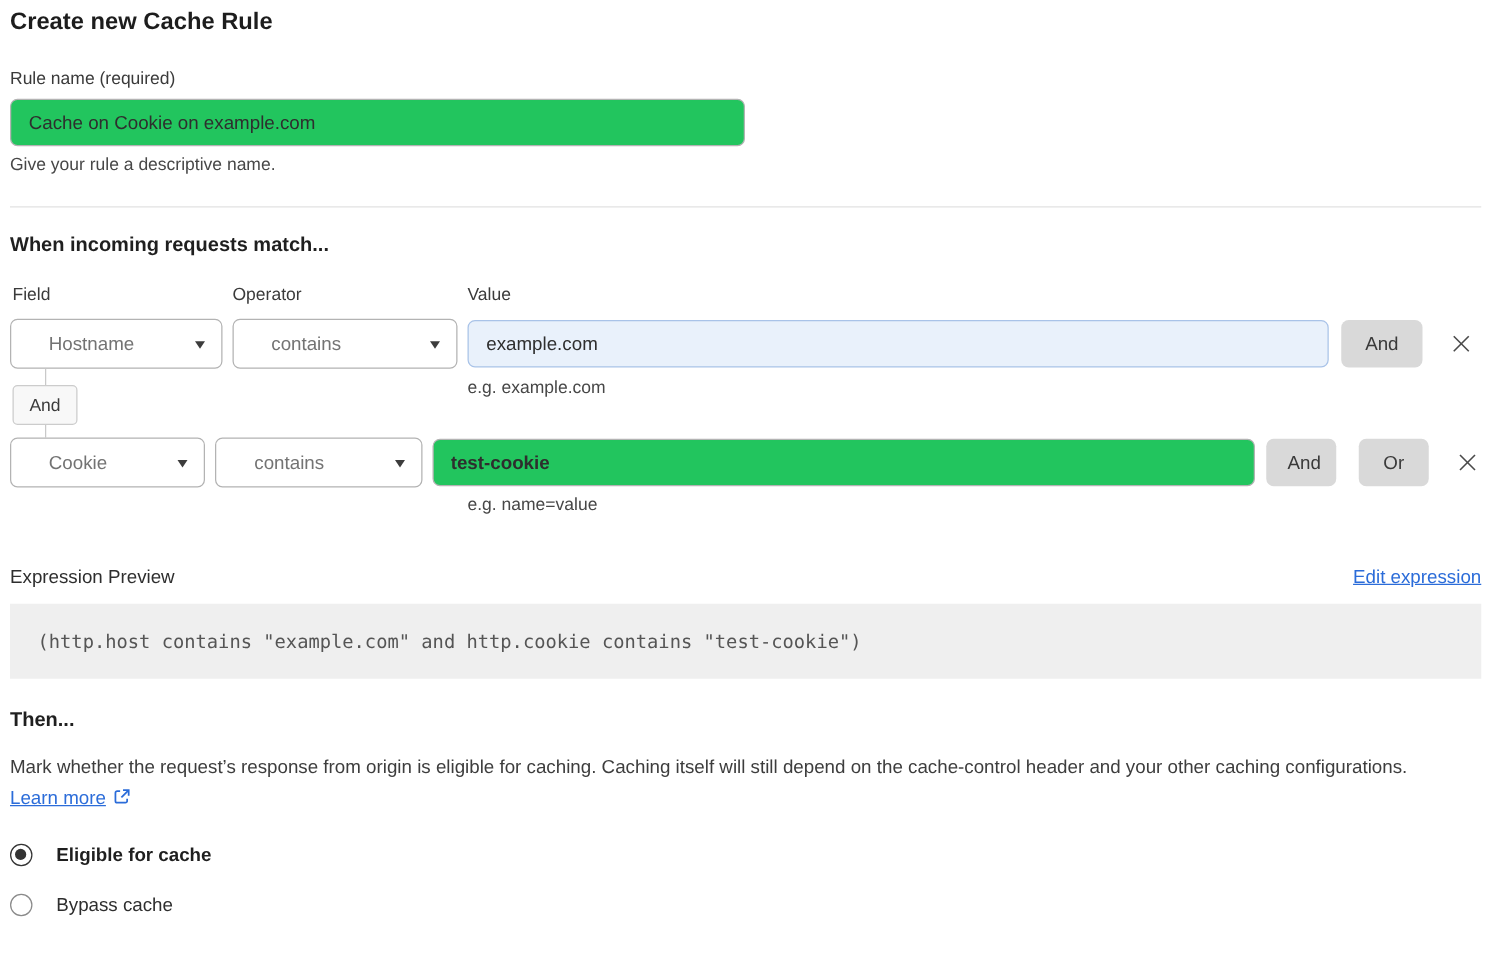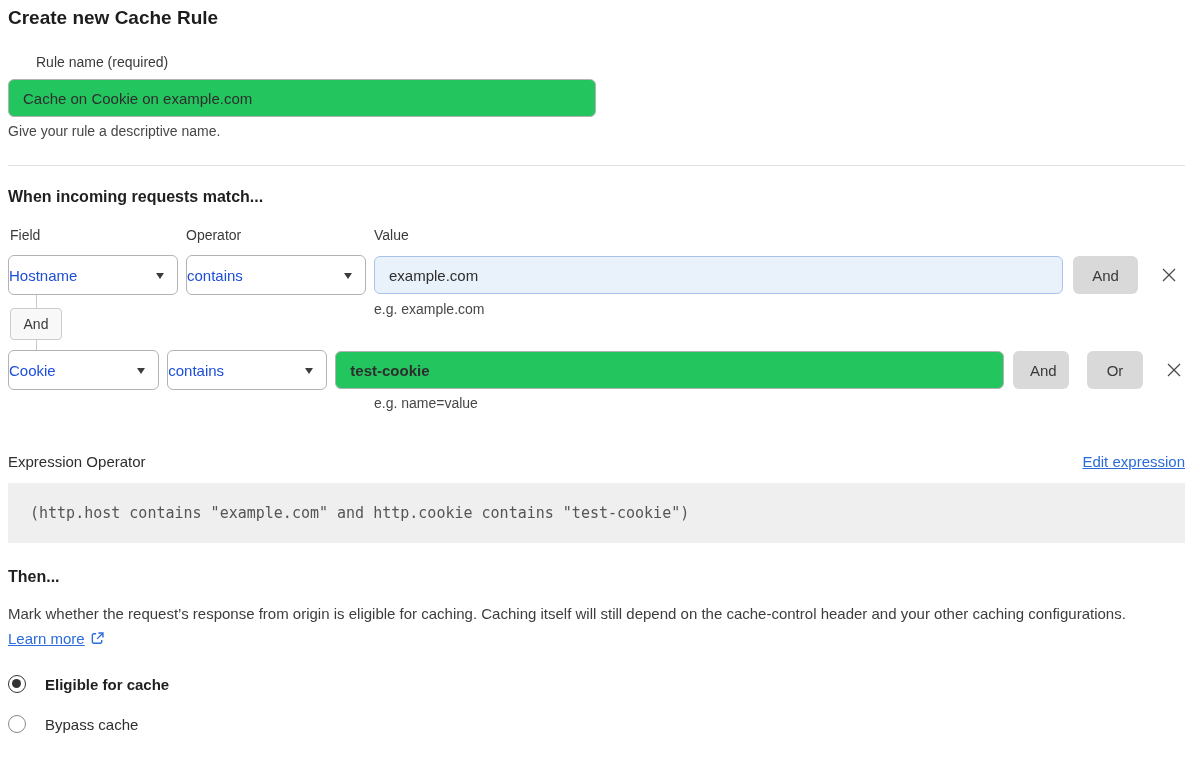--- a/index.html
+++ b/index.html
@@ -2,21 +2,21 @@
 <html><head>
 <meta charset="utf-8">
 <style>
   * { box-sizing: border-box; margin: 0; padding: 0; }
   html, body { background: #ffffff; width: 1200px; height: 784px; overflow: hidden; }
   body { font-family: "Liberation Sans", sans-serif; color: #36393f; }
   .page { padding: 6px 15px 0 8px; }
 
   h1.title { font-size: 19px; line-height: 24px; font-weight: 700; color: #1d1d1d; }
 
-  .field-label { display: block; margin-top: 24px; font-size: 14px; line-height: 16px; color: #3a3a3a; margin-left: 28px; }
+  .field-label { display: block; margin-top: 24px; font-size: 14px; line-height: 16px; color: #3a3a3a; }
 
   .text-input {
     display: block; margin-top: 9px; height: 38px; width: 588px;
     border: 1px solid #b3b3b3; border-radius: 6px; background: #22c55e;
     padding: 0 14px; font-size: 15px; color: #2e2e2e;
     font-family: "Liberation Sans", sans-serif; outline: none;
   }
   .help-text { margin-top: 6px; font-size: 14px; line-height: 16px; color: #474747; }
 
   .divider { border: none; border-top: 1px solid #e2e2e2; margin-top: 26px; }
@@ -26,22 +26,22 @@
   .col-labels { display: flex; margin-top: 21px; font-size: 14px; color: #3a3a3a; }
   .col-labels .c1 { width: 178px; padding-left: 2px; }
   .col-labels .c2 { width: 188px; }
   .col-labels .c3 { flex: 1; }
 
   .match-row { display: flex; align-items: center; height: 40px; }
   .row-1 { margin-top: 12px; }
 
   .select-box {
     position: relative; height: 40px; border: 1px solid #b3b3b3; border-radius: 6px;
-    background: #fff; display: flex; align-items: center; padding: 0 0;
-    font-size: 15px; color: #1d4ed8; cursor: pointer;
+    background: #fff; display: flex; align-items: center; padding: 0 30px;
+    font-size: 15px; color: #737373; cursor: pointer;
   }
   .sel-field { width: 170px; margin-right: 8px; }
   .sel-op { width: 180px; margin-right: 8px; }
   .caret {
     position: absolute; right: 13px; top: 17px; width: 0; height: 0;
     border-left: 4.5px solid transparent; border-right: 4.5px solid transparent;
     border-top: 6px solid #3c3c3c;
   }
 
   .value-input { margin-top: 0; }
@@ -167,21 +167,21 @@
       <svg width="18" height="18" viewBox="0 0 18 18">
         <line x1="3" y1="3" x2="15" y2="15" stroke="#4a4a4a" stroke-width="1.3"></line>
         <line x1="15" y1="3" x2="3" y2="15" stroke="#4a4a4a" stroke-width="1.3"></line>
       </svg>
     </button>
   </div>
 
   <div class="hint hint-2">e.g. name=value</div>
 
   <div class="expr-header">
-    <div class="expr-label">Expression Operator</div>
+    <div class="expr-label">Expression Preview</div>
     <a class="link">Edit expression</a>
   </div>
 
   <div class="code-block">(http.host contains "example.com" and http.cookie contains "test-cookie")</div>
 
   <h2 class="then-heading">Then...</h2>
 
 
   <p class="description"><span>Mark whether the request’s response from origin is eligible for caching. Caching itself will still depend on the cache-control header and your other caching configurations. </span><a class="link">Learn more</a><span class="ext-icon"><svg width="15" height="15" viewBox="0 0 16 16" fill="none">
           <path d="M6.5 3H4 a1.5 1.5 0 0 0 -1.5 1.5 v7 a1.5 1.5 0 0 0 1.5 1.5 h7 a1.5 1.5 0 0 0 1.5 -1.5 V9.5" stroke="#2b6cd9" stroke-width="1.5"></path>

